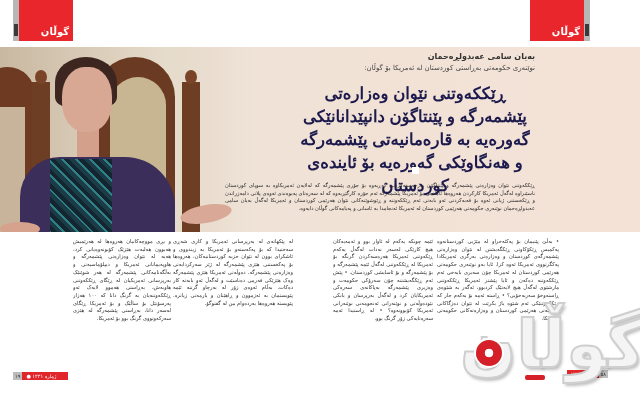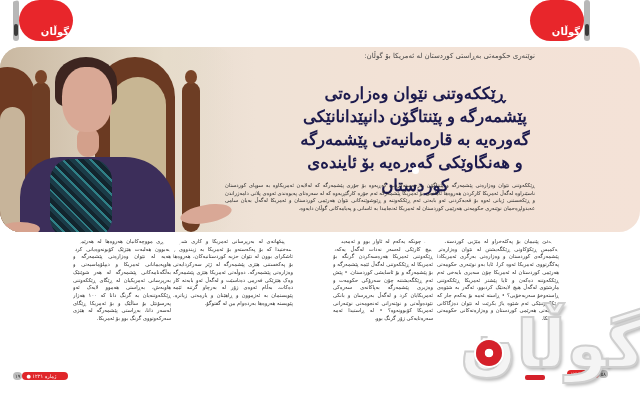--- a/index.html
+++ b/index.html
@@ -1,15 +1,15 @@
 <!DOCTYPE html>
 <html><head>
 <meta charset="utf-8">
 <style>
-  * { box-sizing: border-box; margin: 0; padding: 0; border-radius: 21px; }
+  * { box-sizing: border-box; margin: 0; padding: 0; }
   html, body { width: 640px; height: 400px; overflow: hidden; background: #ffffff; }
   body { position: relative; font-family: "DejaVu Sans", sans-serif; }
 
   .spread { position: absolute; left: 0; top: 0; width: 640px; height: 400px; background: #fff; }
 
   
   .logo { position: absolute; top: 0; height: 41px; display: flex; }
   .logo .red { background: #e8262b; width: 54px; height: 41px; position: relative; }
   .logo .red span { position: absolute; right: 4px; bottom: 4px; color: #fff; font-size: 10px; font-weight: bold; direction: rtl; }
   .logo .strip { width: 6px; height: 41px; background: #b7b7b7; position: relative; }
@@ -108,20 +108,21 @@
   <div class="logo logo-right">
     <div class="red">
       <span>گوڵان</span>
     </div>
     <div class="strip">
         <i></i>
       </div>
   </div>
 
   <div class="byline">
+    <div class="name">بەیان سامی عەبدولڕەحمان</div>
     <div class="role">نوێنەری حکومەتی بەڕاستی کوردستان لە ئەمریکا بۆ گوڵان:</div>
   </div>
 
   <div class="headline">ڕێککەوتنی نێوان وەزارەتی پێشمەرگە و پێنتاگۆن دانپێدانانێکی گەورەیە بە قارەمانیەتی پێشمەرگە و هەنگاوێکی گەورەیە بۆ ئایندەی کوردستان</div>
   <div class="end-mark"></div>
 
   <div class="intro">ڕێککەوتنی نێوان وەزارەتی پێشمەرگە و پێنتاگۆن بەرجەستەکردنی گەڕیەوە بۆ جۆری پێشمەرگە کە لەلایەن ئەمریکاوە بە سوپای کوردستان ناسێنراوە لەگەڵ ئەمریکا کارکردن هەروەها ئامانجی بۆ ئەمریکا پێشمەرگە ئەم جۆرە کارگێڕیەوە کە لە سەرەتای پەیوەندی ئەوەی پلانی دامەزراندن و ڕێکخستنی ژیانی ئەوە بۆ قەبەکردنی ئەو بابەتی ئەم ڕێککەوتنە و ڕێوشوێنەکانی نێوان هەرێمی کوردستان و ئەمریکا لەگەڵ بەیان سامی عەبدولڕەحمان نوێنەری حکومەتی هەرێمی کوردستان لە ئەمریکا ئەنجامدا بە ئاسانی و پەیامەکانی گوڵان دایەوە.</div>
 
   <div class="col l1">لە پێکهاتەی لە بەرپرسانی ئەمریکا و کاری شەڕی سەختیدا کە بۆ پەکەستەو بۆ ئەمریکا بە زیندووی و ئاشکرای بوون لە نێوان حزبە کوردستانیەکان، هەروەها بۆ پەکخستنی هێزی پێشمەرگە لە ژێر سەرکردایەتی وەزارەتی پێشمەرگە. دەوڵەتی ئەمریکا هێزی پێشمەرگە وەک هێزێکی فەرمی دەناسێت و لەگەڵ ئەو بابەتە کار دەکات. بەڵام ئەوەی زۆر لە بەرچاو گرتنە ئێمە پێویستمان بە ئەزموون و ڕاهێنان و یارمەتی زیاترە. پێویستە هەروەها بەردەوام بین لە گفتوگۆ.</div>
   <div class="col l2">و بڕی مووچەکانیان هەروەها لە هەرێمیش هەبوون هەلبەت هێزێک کۆبونەوەیانی کرد، هەیە لە نێوان وەزارەتی پێشمەرگە و هاوپەیمانانی ئەمریکا و دیپلۆماسیەتی و بەڵگەنامەکانی پێشمەرگە لە هەر شوێنێک بەرپرسانی ئەمریکیان لە ڕێگای ڕێککەوتنی هاوبەش، بەڕاستی هەموو لایەک ئەو ڕێککەوتنەیان بە گرنگ دانا کە ١٠٠ هەزار پەرسۆنێل بۆ ساڵێک و بۆ ئەمریکا ڕێگای لەسەر دانا، بەڕاستی پێشمەرگە لە هێزی سەرکەوتووی گرنگ بوو بۆ ئەمریکا.</div>

